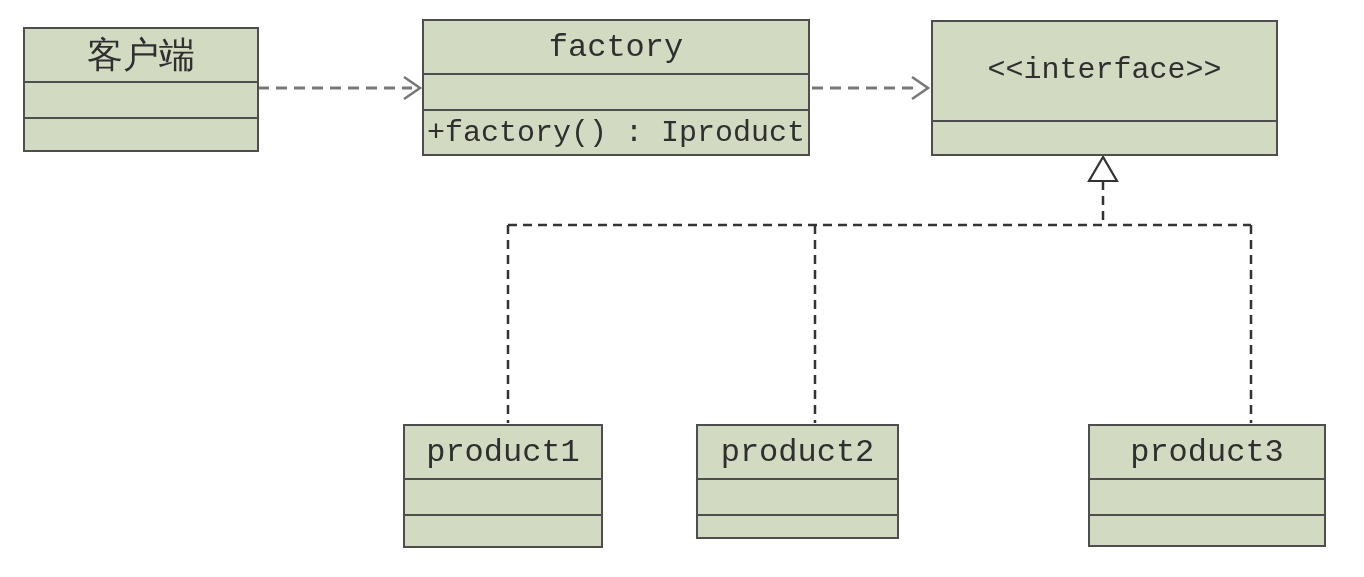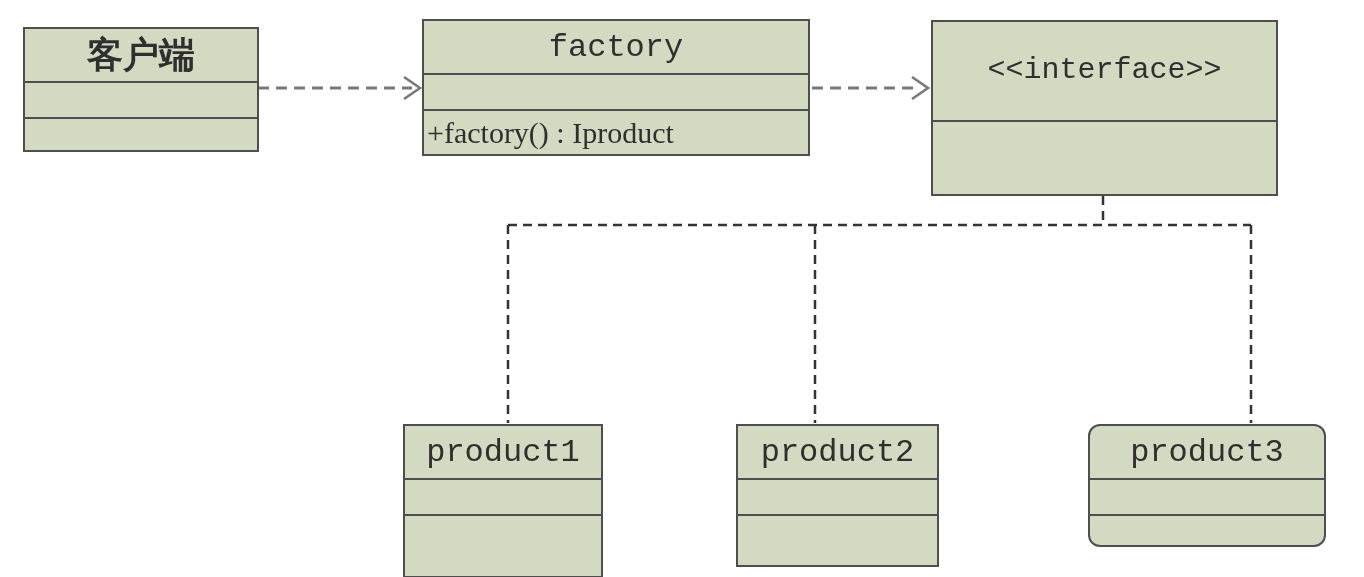--- a/index.html
+++ b/index.html
@@ -41,37 +41,36 @@
   .sec.grow { flex: 1 1 auto; }
   .title-sec {
     display: flex;
     align-items: center;
     justify-content: center;
     font-size: 32px;
     letter-spacing: 0;
   }
   .cjk-title {
     font-family: "Liberation Sans", sans-serif;
-    font-weight: bold;
+    font-weight: normal;
     font-size: 36px;
   }
   .stereotype-sec {
     display: flex;
     flex-direction: column;
     align-items: center;
     justify-content: center;
     font-size: 30px;
     line-height: 1.45;
   }
   .method-sec {
     display: flex;
     align-items: center;
     font-size: 30px;
     padding-left: 3px;
-    font-family: Liberation Serif, serif;
   }
 </style>
 </head>
 <body>
 
 <div id="canvas">
 
   <svg id="connectors" viewBox="0 0 1364 577" xmlns="http://www.w3.org/2000/svg">
 
     <line x1="258" y1="88" x2="412" y2="88" stroke="var(--dependency-line)" stroke-width="3" stroke-dasharray="11 7"></line>
@@ -95,38 +94,38 @@
     <div class="sec" style="height:36px"></div>
     <div class="sec grow"></div>
   </div>
 
   <div class="uml-box" style="left:422px; top:19px; width:388px; height:137px;">
     <div class="sec title-sec" style="height:52px">factory</div>
     <div class="sec" style="height:36px"></div>
     <div class="sec grow method-sec">+factory() : Iproduct</div>
   </div>
 
-  <div class="uml-box" style="left:931px; top:20px; width:347px; height:176px;">
+  <div class="uml-box" style="left:931px; top:20px; width:347px; height:136px;">
     <div class="sec stereotype-sec" style="height:98px">
       <div>&lt;&lt;interface&gt;&gt;</div>
     </div>
     <div class="sec grow"></div>
   </div>
 
-  <div class="uml-box" style="left:403px; top:424px; width:200px; height:154px;">
+  <div class="uml-box" style="left:403px; top:424px; width:200px; height:124px;">
     <div class="sec title-sec" style="height:52px">product1</div>
     <div class="sec" style="height:36px"></div>
     <div class="sec grow"></div>
   </div>
 
-  <div class="uml-box" style="left:736px; top:424px; width:203px; height:143px;">
+  <div class="uml-box" style="left:696px; top:424px; width:203px; height:115px;">
     <div class="sec title-sec" style="height:52px">product2</div>
     <div class="sec" style="height:36px"></div>
     <div class="sec grow"></div>
   </div>
 
-  <div class="uml-box" style="left:1088px; top:424px; width:238px; height:123px;border-radius:12px;">
+  <div class="uml-box" style="left:1088px; top:424px; width:238px; height:123px;">
     <div class="sec title-sec" style="height:52px">product3</div>
     <div class="sec" style="height:36px"></div>
     <div class="sec grow"></div>
   </div>
 
 </div>
 
 </body></html>

